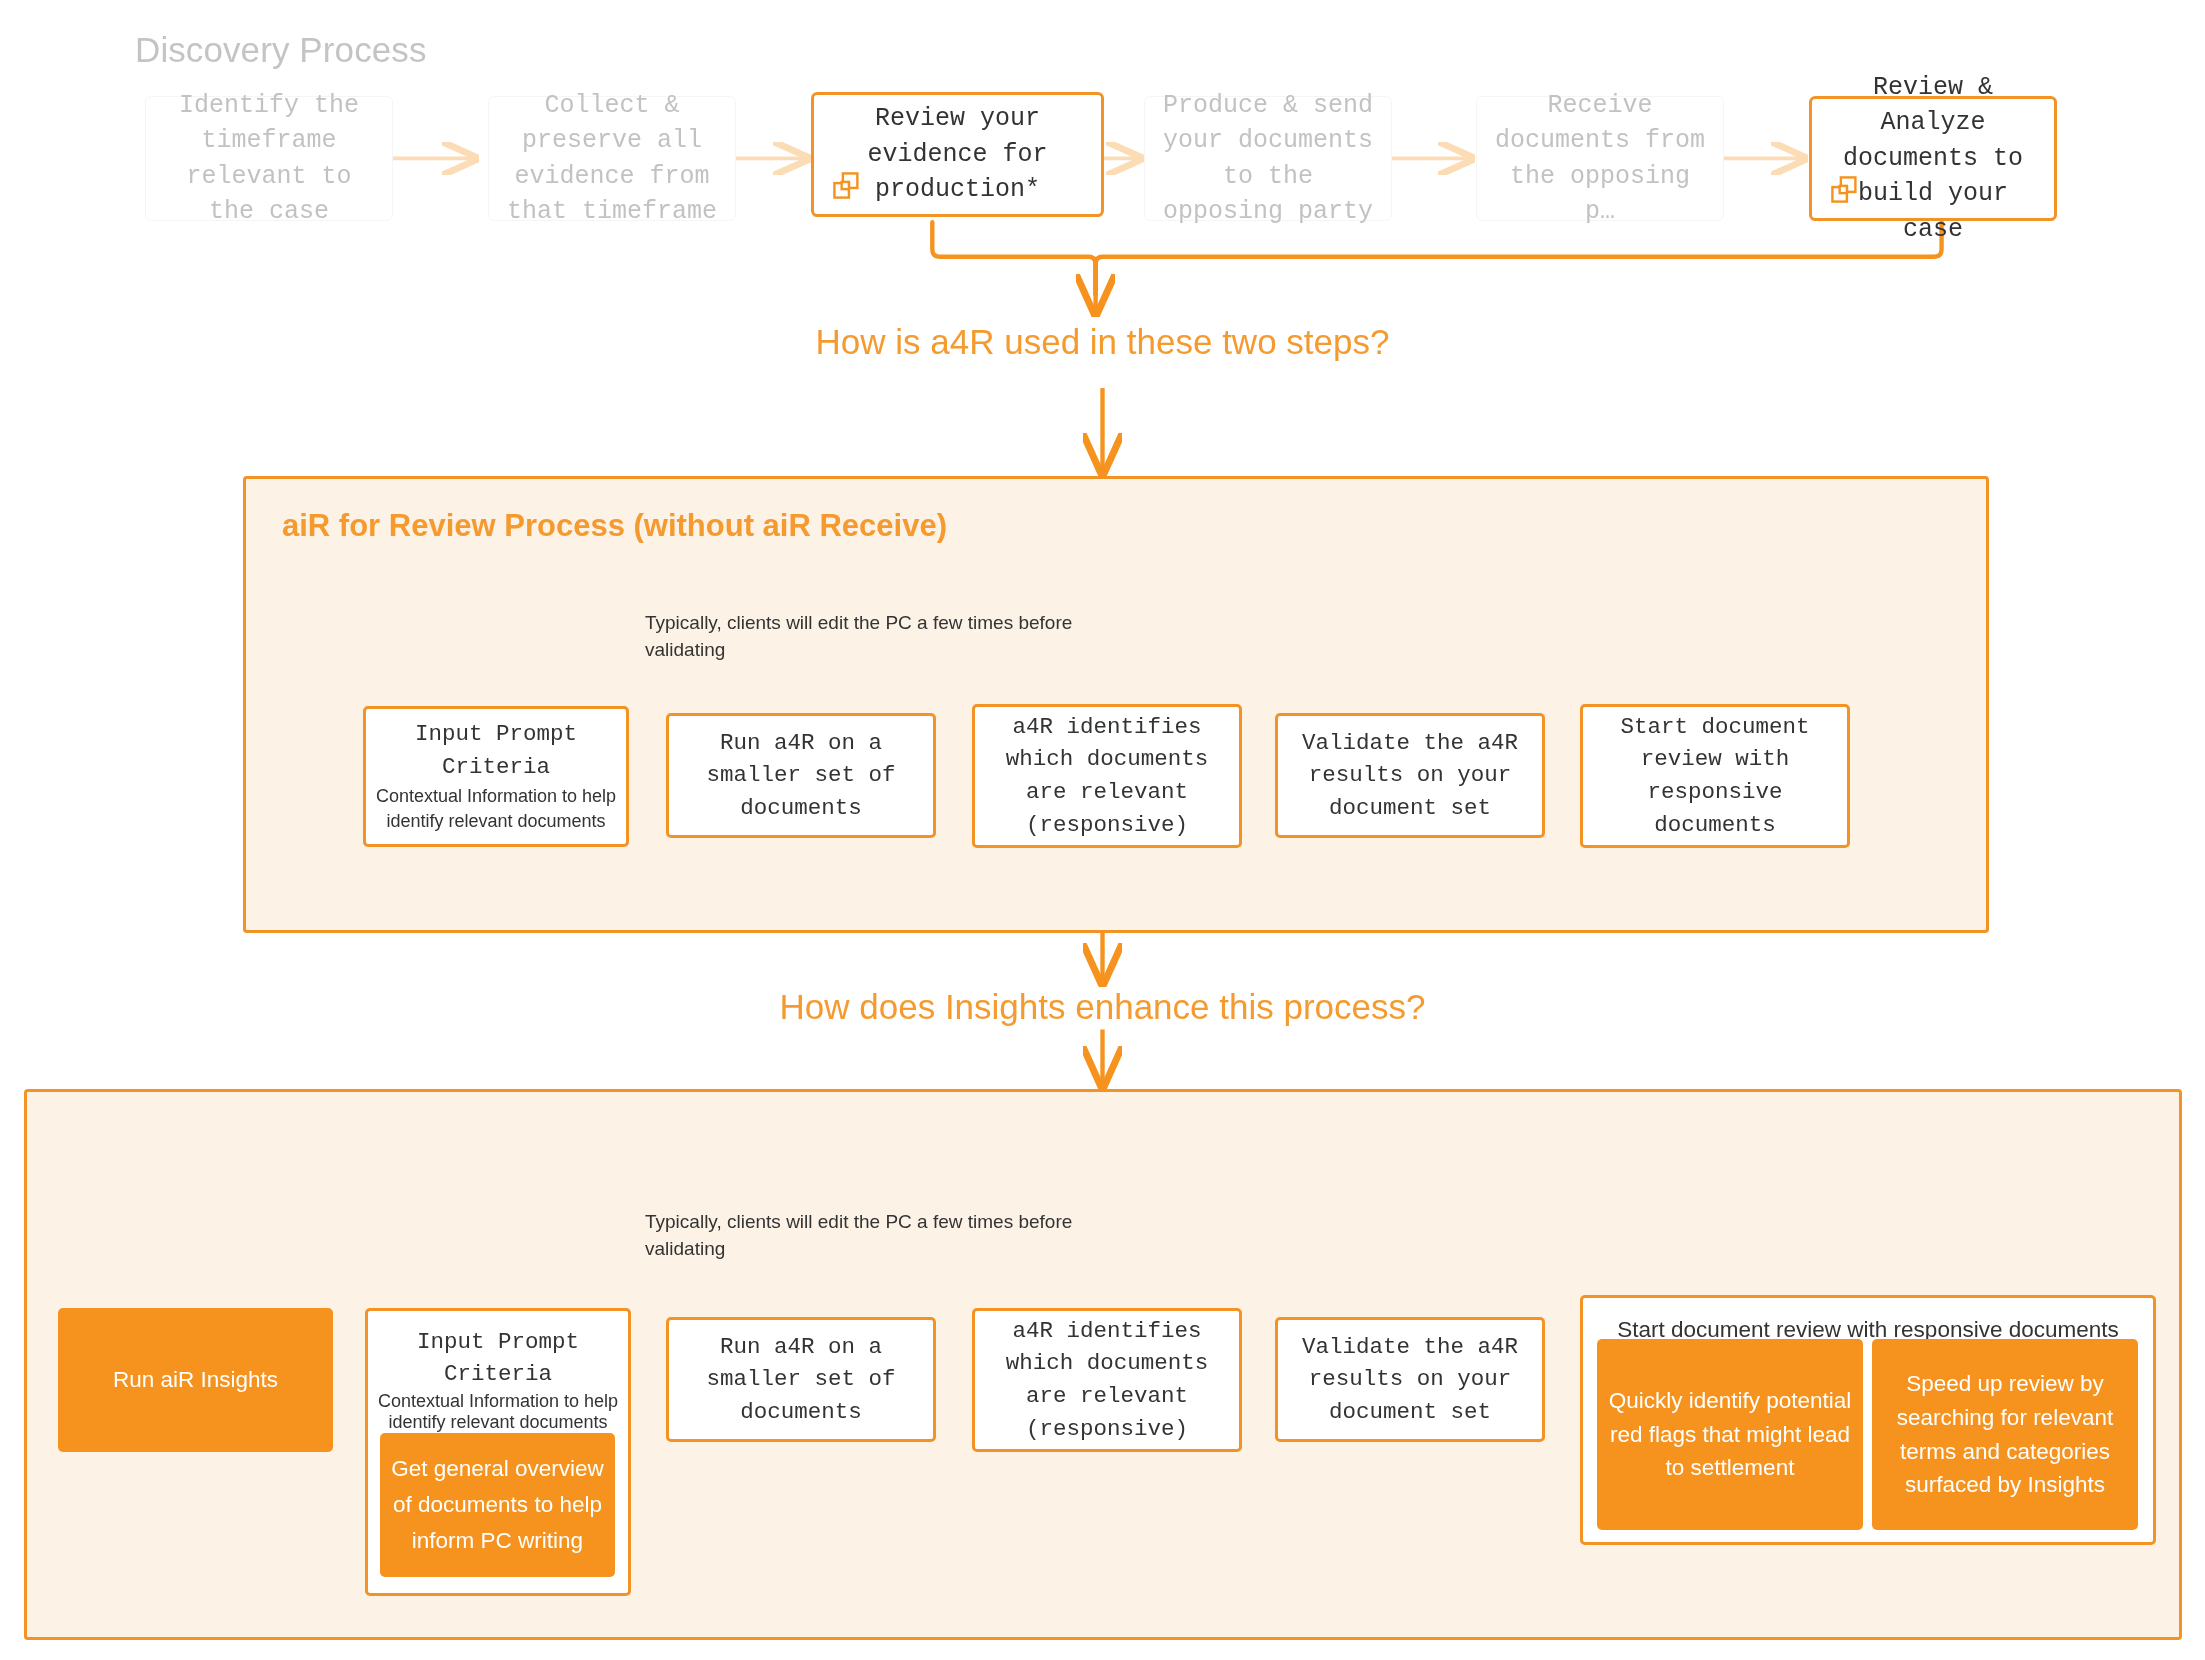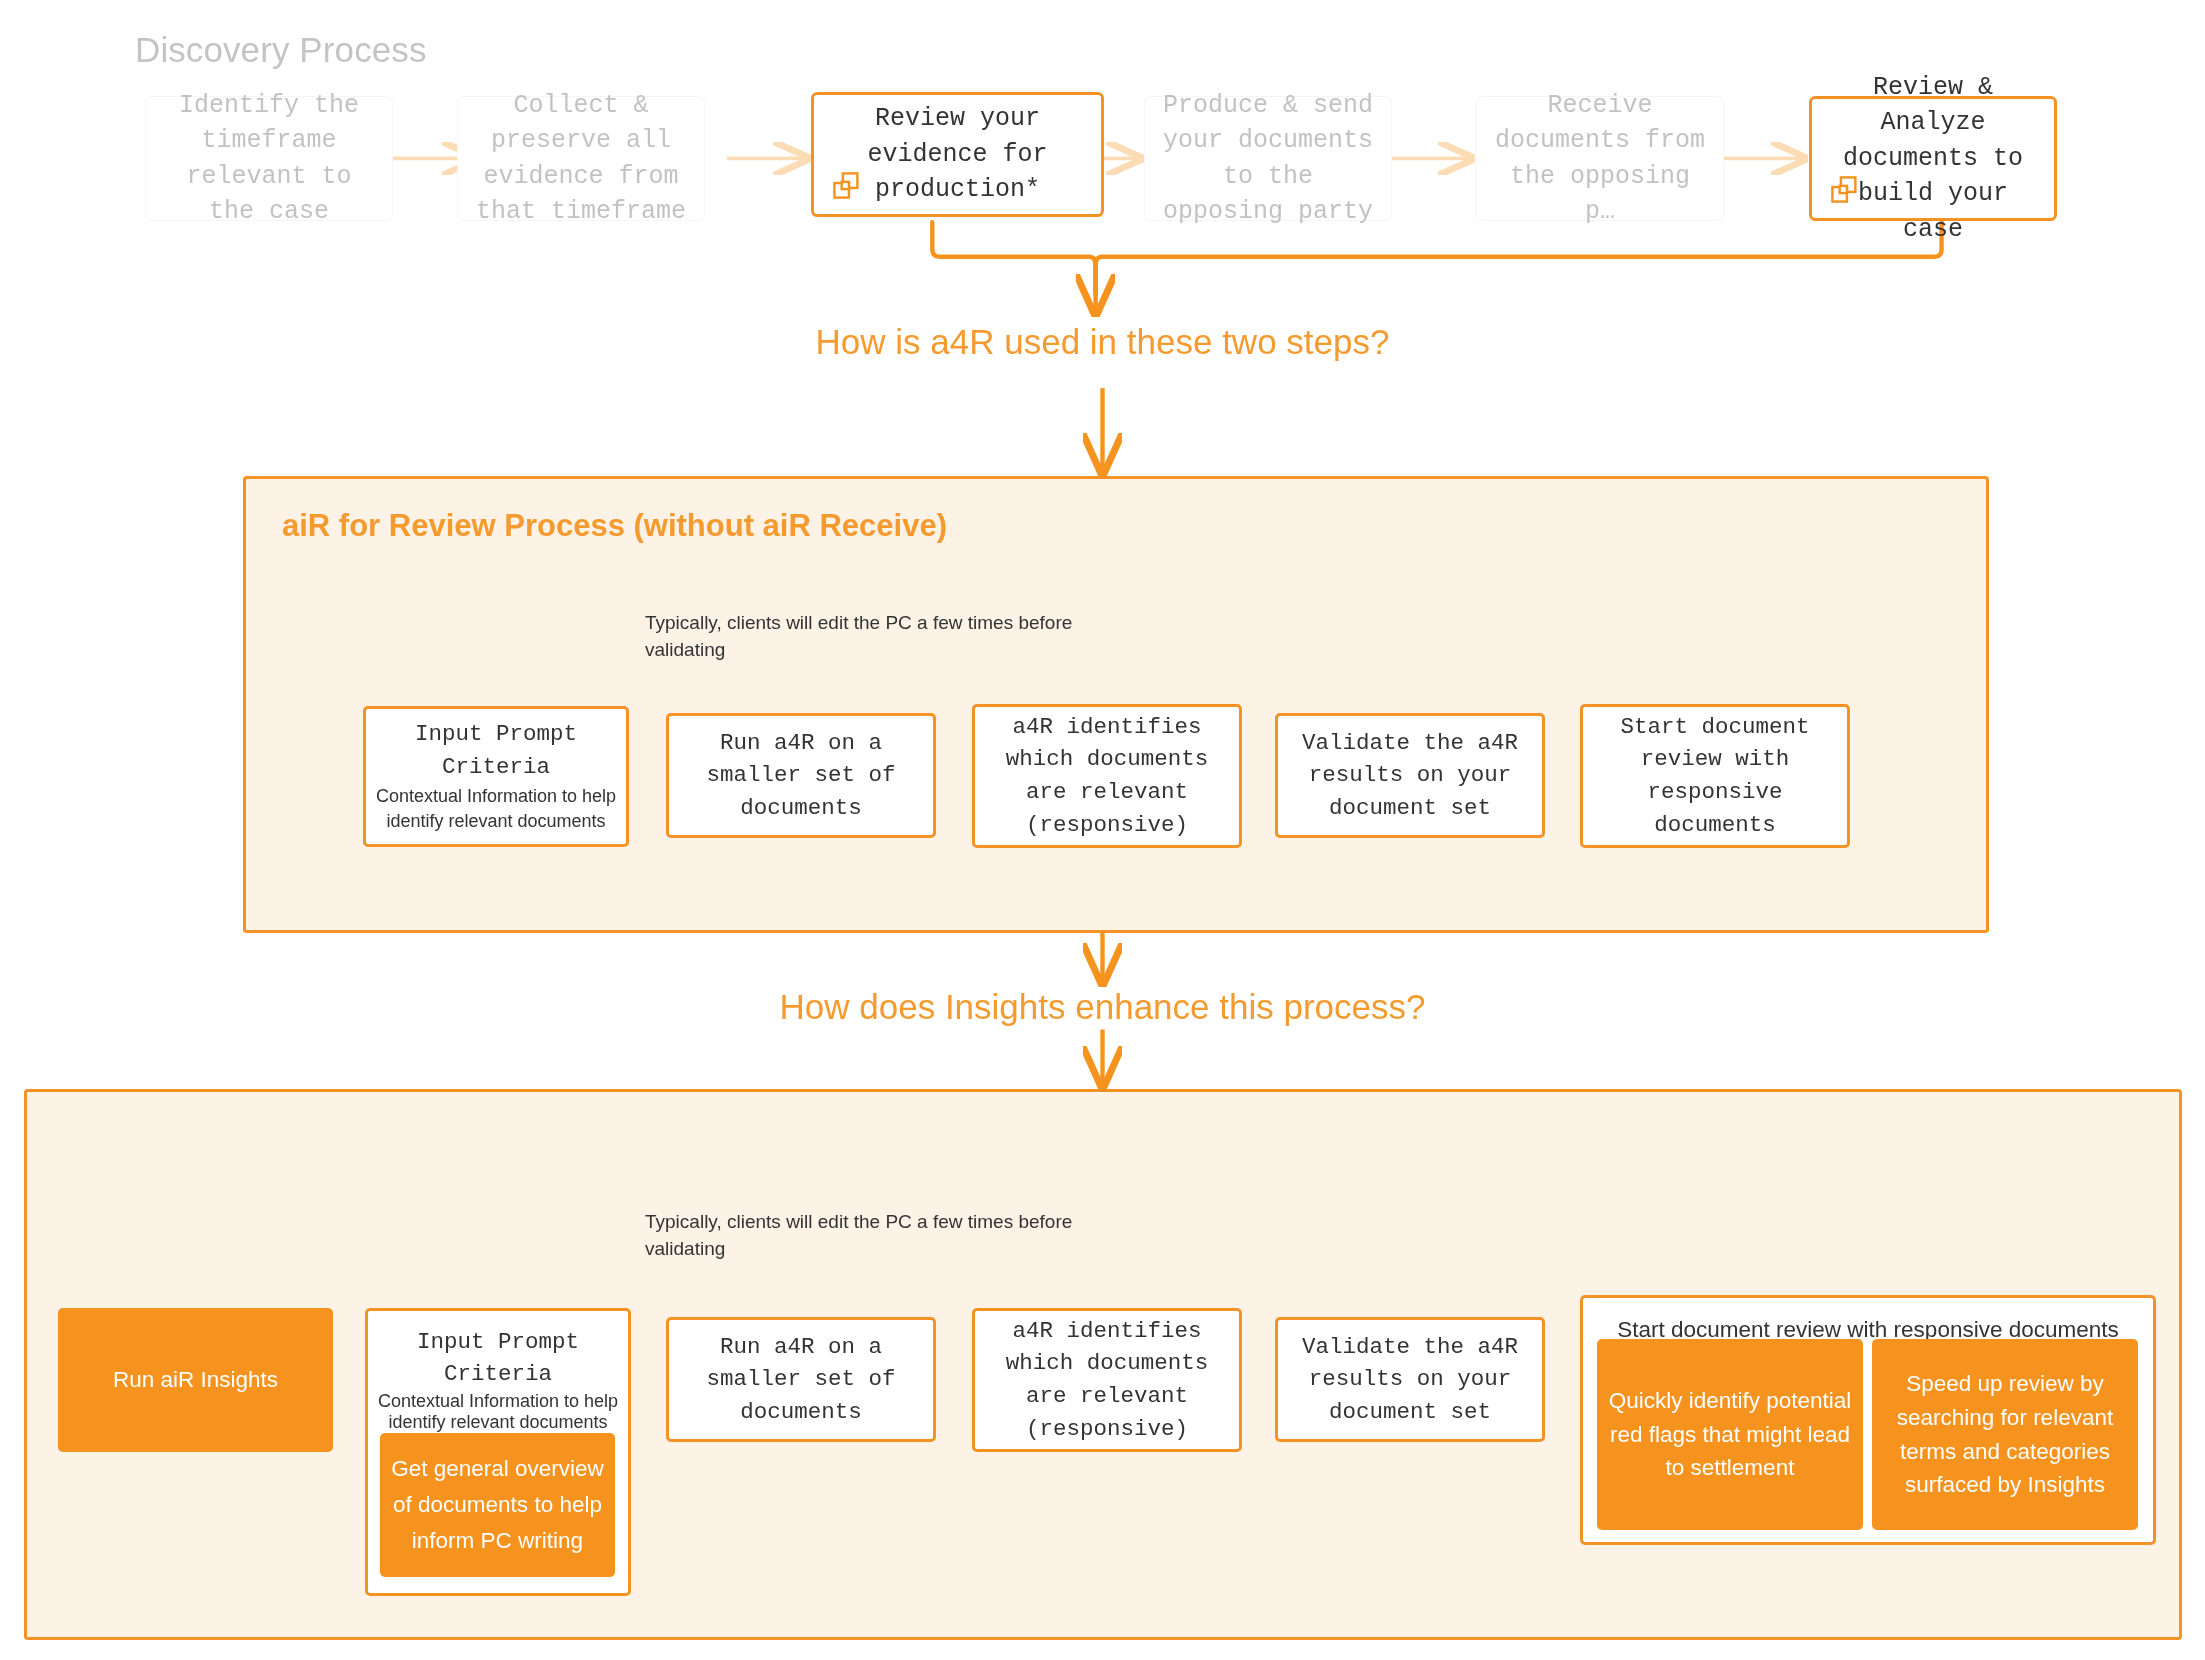--- a/index.html
+++ b/index.html
@@ -196,21 +196,21 @@
     </g>
     <path d="M1034,2050 L1034,2100" stroke="#f5931e" stroke-width="6" fill="none" marker-end="url(#ah-dash)"></path>
   </svg>
 
   <div class="page-title" style="left:135px; top:30px;">Discovery Process</div>
 
   <div class="box muted top-box" style="left:145px; top:96px; width:248px;">
     <div class="ttl">Identify the timeframe relevant to the case</div>
   </div>
 
-  <div class="box muted top-box" style="left:457px; top:96px; width:248px;">
+  <div class="box muted top-box" style="left:488px; top:96px; width:248px;">
     <div class="ttl">Collect &amp; preserve all evidence from that timeframe</div>
   </div>
 
   <div class="box hl top-box" style="left:811px; top:92px; width:293px;">
     <div class="ttl">Review your evidence for production*</div>
     <svg class="ov-icon" viewBox="0 0 24 24">
       <rect x="9" y="2" width="12" height="12" fill="none" stroke="#f5931e" stroke-width="2"></rect>
       <rect x="2" y="10" width="12" height="12" fill="none" stroke="#f5931e" stroke-width="2"></rect>
       <rect x="8" y="9" width="6" height="6" fill="#ffffff" stroke="#f5931e" stroke-width="2"></rect>
     </svg>

